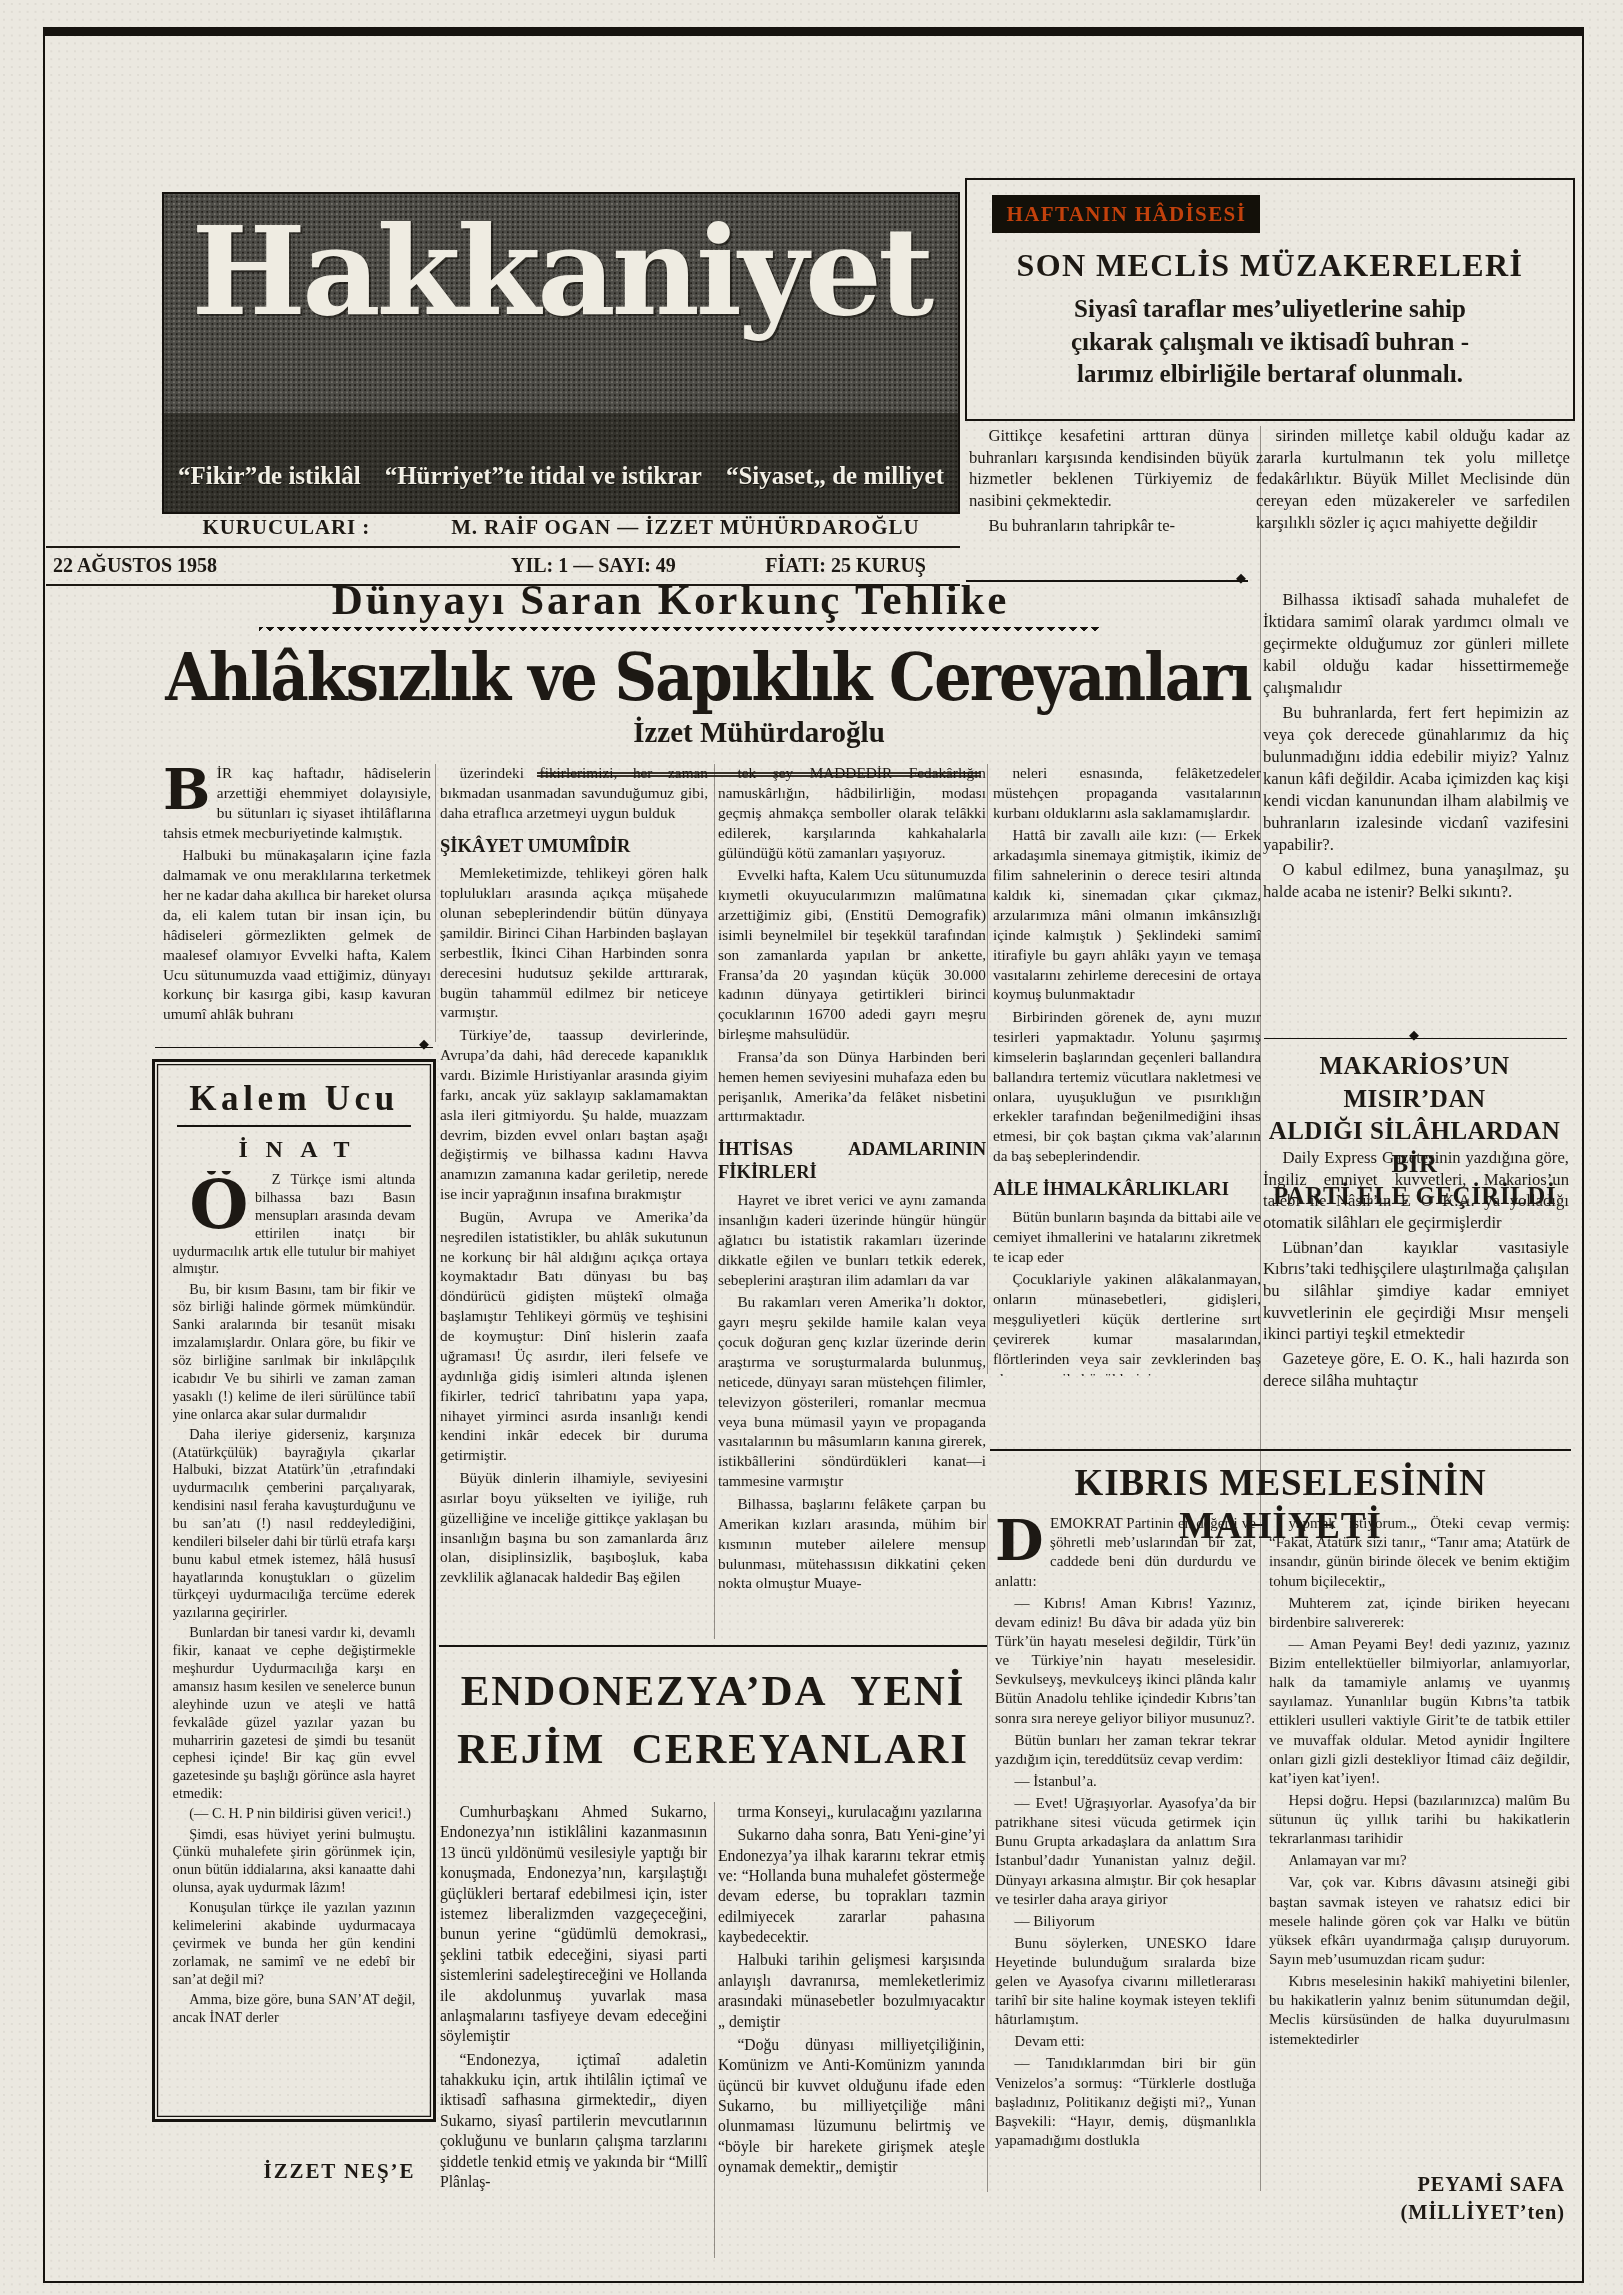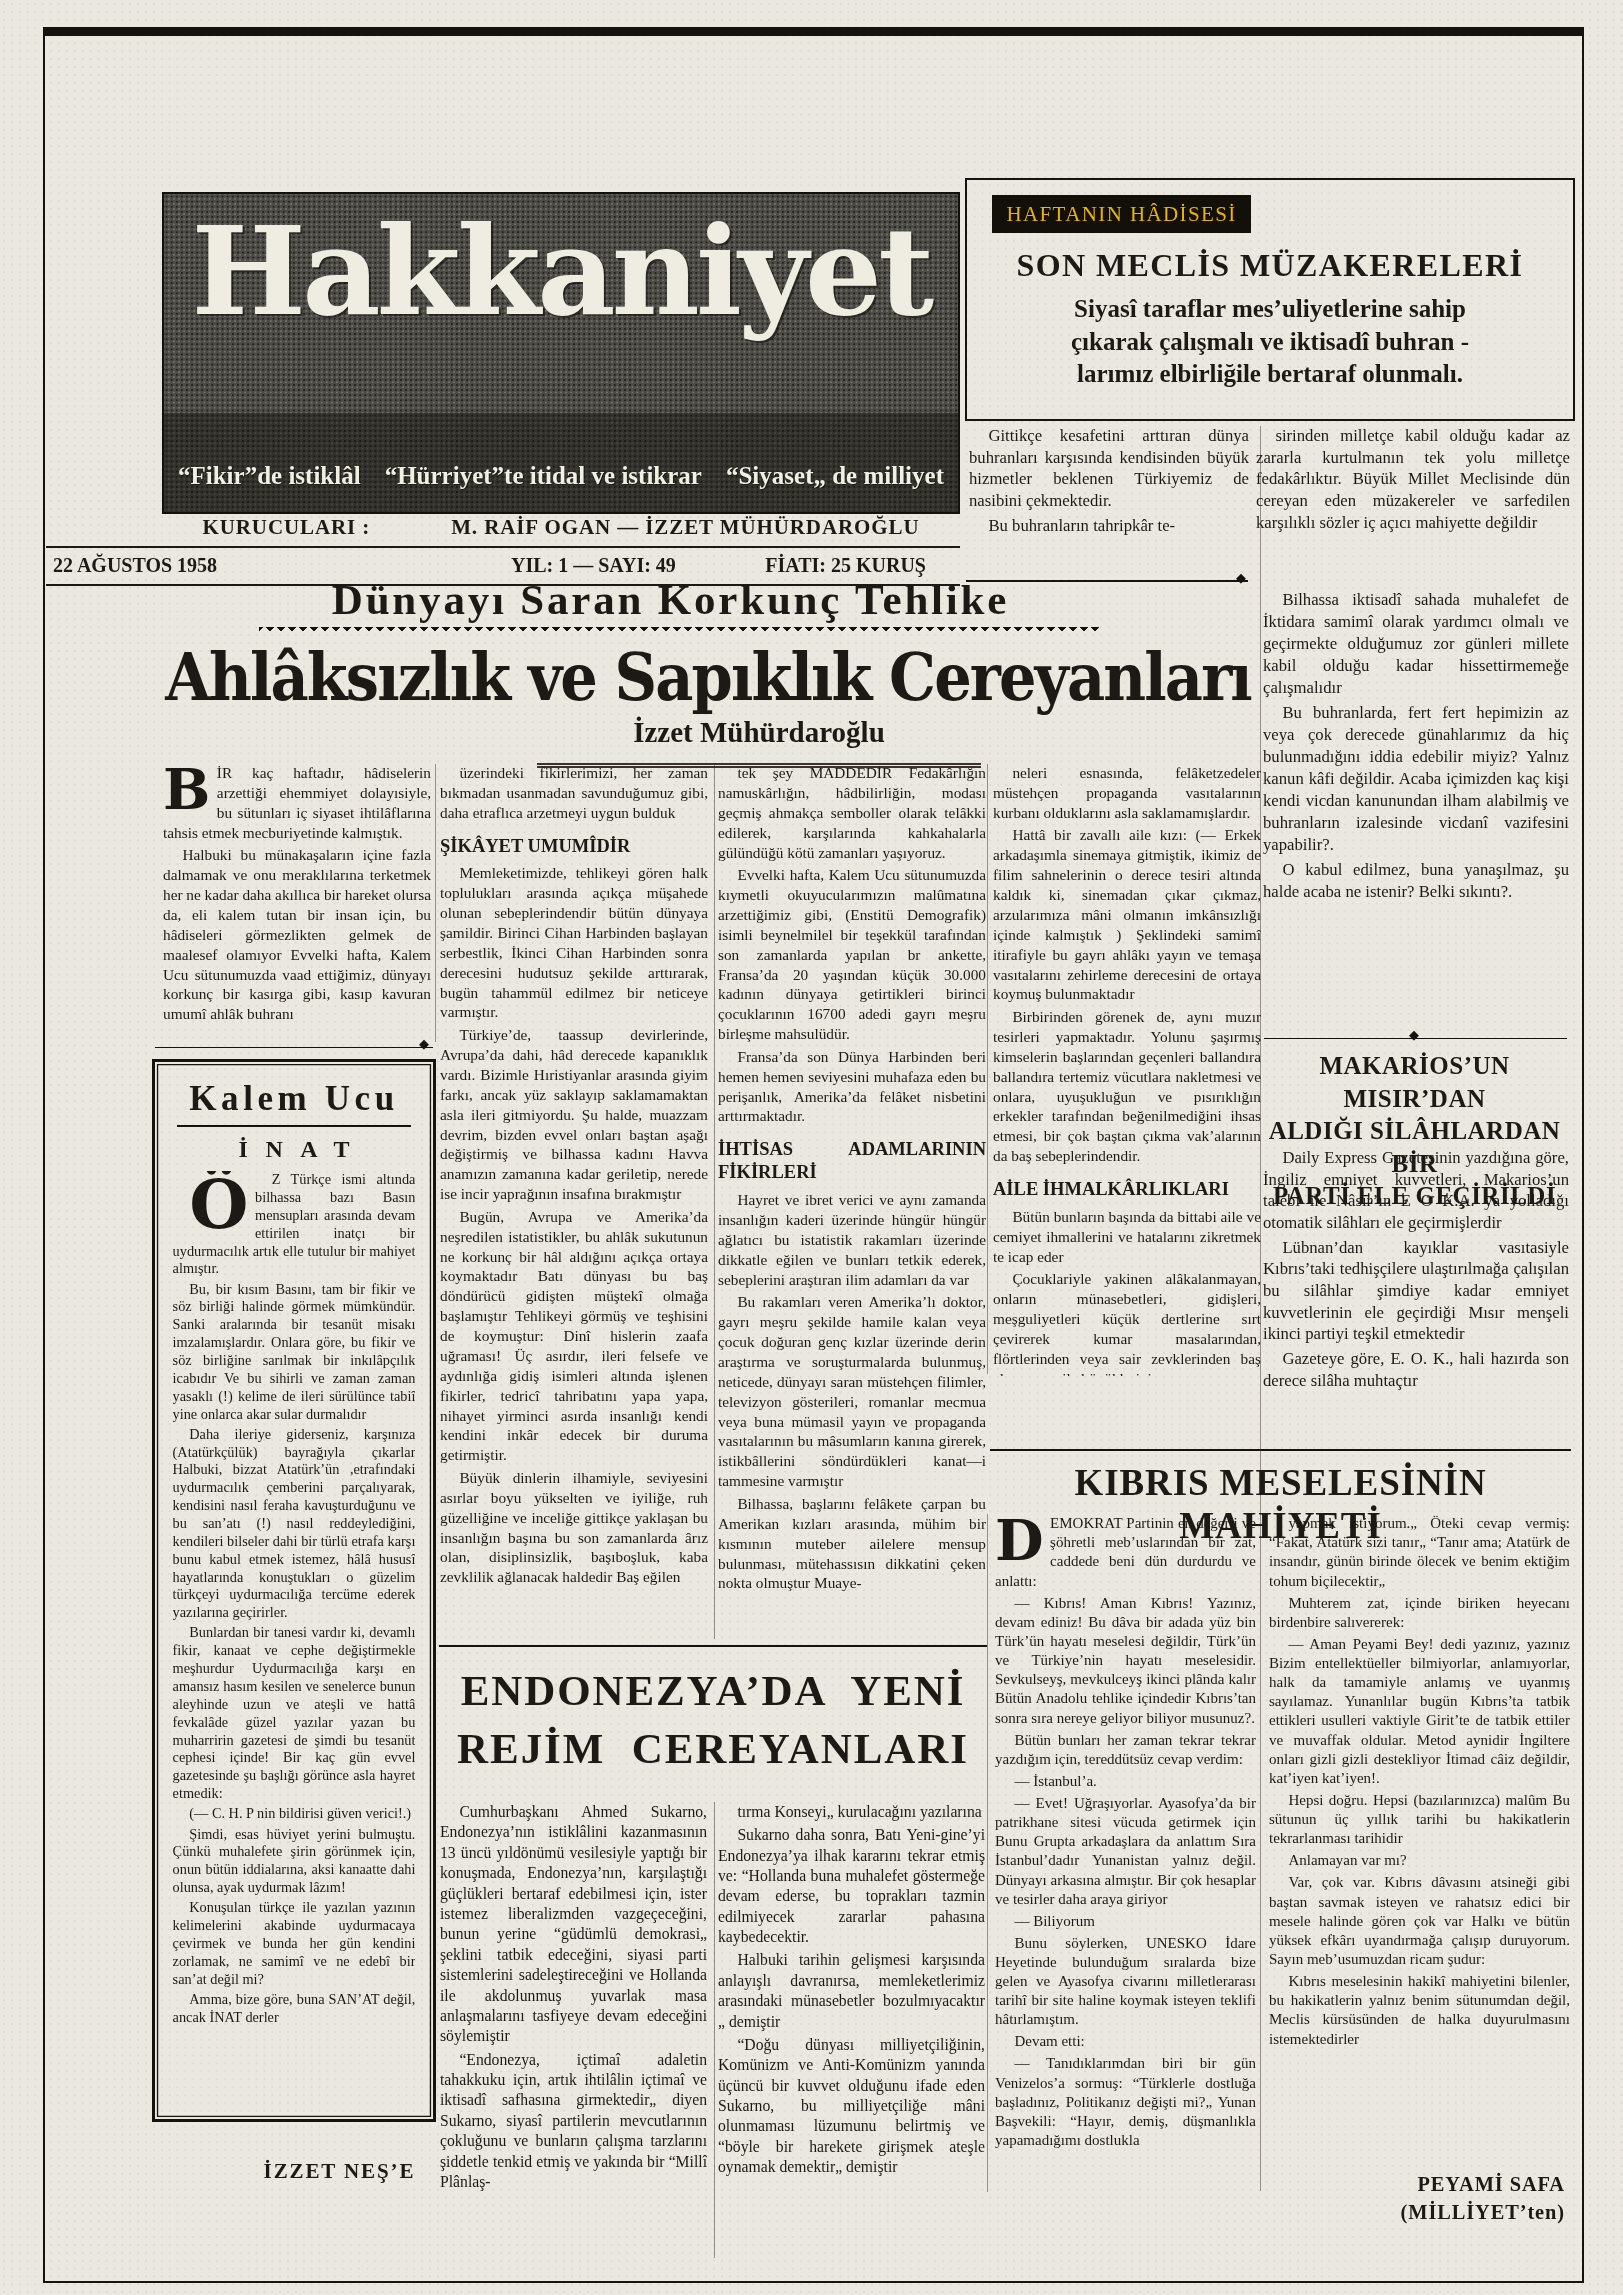--- a/index.html
+++ b/index.html
@@ -19,21 +19,21 @@
 
   .founders{position:absolute;left:162px;top:515px;width:798px;display:flex;justify-content:space-around;font-weight:bold;font-size:21px;letter-spacing:0.9px;}
   .rule-a{position:absolute;left:46px;top:546px;width:914px;height:2.3px;background:#1c1812;}
   .daterow{position:absolute;left:53px;top:554px;width:905px;display:flex;justify-content:space-between;font-weight:bold;font-size:20px;}
   .daterow .mid{position:absolute;left:458px;}
   .daterow .price{margin-right:32px;}
   .rule-b{position:absolute;left:46px;top:584px;width:914px;height:1.9px;background:#1c1812;}
 
   
   .wbox{position:absolute;left:965px;top:178px;width:610px;height:243px;border:2.8px solid #16130f;box-sizing:border-box;}
-  .wkick{display:inline-block;margin:15px 0 0 25.4px;background:#131009;color:#eab308;font-weight:normal;font-size:21px;padding:6.5px 14px;letter-spacing:1.4px;}
+  .wkick{display:inline-block;margin:15px 0 0 25.4px;background:#131009;color:#c2410c;font-weight:bold;font-size:21px;padding:6.5px 14px;letter-spacing:1.4px;}
   .wtitle{text-align:center;font-weight:bold;font-size:32px;margin-top:14px;letter-spacing:1.4px;}
   .wsub{margin-top:9.3px;text-align:center;}
   .wsub-line{font-weight:bold;font-size:25px;line-height:1.3;}
 
   .wcol{position:absolute;font-size:16.7px;line-height:1.3;text-align:justify;overflow:hidden;}
   .wcol-l{left:969px;top:425px;width:280px;height:155px;}
   .wcol-r{left:1256px;top:425px;width:314px;height:155px;}
 
   .rule-wl{position:absolute;left:966px;top:580px;width:282px;height:1.9px;background:#16130f;}
   .rcol{position:absolute;left:1263px;top:589px;width:306px;height:449px;font-size:16.7px;line-height:1.32;text-align:justify;overflow:hidden;}
@@ -42,21 +42,21 @@
   .mkt{position:absolute;left:1259px;top:1050px;width:311px;text-align:center;}
   .mk-line{font-weight:bold;font-size:25px;line-height:1.3;letter-spacing:0.5px;text-align:center;}
   .mkp{position:absolute;left:1263px;top:1147px;width:306px;height:298px;font-size:16.7px;line-height:1.3;text-align:justify;overflow:hidden;}
 
   
   .kicker{position:absolute;left:208px;top:575px;width:925px;text-align:center;font-weight:bold;font-size:43px;letter-spacing:2.8px;}
   .zigzag{position:absolute;left:259px;top:627px;width:842px;height:6px;
           background:linear-gradient(135deg,#16130f 25%,transparent 25%) 0 0,linear-gradient(225deg,#16130f 25%,transparent 25%) 0 0;
           background-size:11px 6px;background-repeat:repeat-x;}
   .headline{position:absolute;left:155px;top:639px;width:1106px;text-align:center;font-family:"DejaVu Serif",serif;font-weight:bold;font-size:59px;letter-spacing:-1.9px;transform:scaleY(1.1);transform-origin:top;}
-  .byline{position:absolute;left:537px;top:716px;width:444px;text-align:center;font-weight:bold;font-size:29px;border-bottom:5.6px double #39332a;padding-bottom:14px;}
+  .byline{position:absolute;left:537px;top:716px;width:444px;text-align:center;font-weight:bold;font-size:29px;border-bottom:5.6px double #39332a;padding-bottom:23px;}
 
   .col{position:absolute;width:268px;font-size:15.3px;line-height:1.3;text-align:justify;overflow:hidden;}
   .col1{left:163px;top:763px;height:281px;}
   .col2{left:440px;top:763px;height:878px;}
   .col3{left:718px;top:763px;height:878px;}
   .col4{left:993px;top:763px;height:613px;}
 
   .para{margin:0 0 2.8px;text-indent:19.4px;}
   .para.first{text-indent:0;}
   .subhead{font-weight:bold;font-size:18.5px;margin:12px 0 5.6px;line-height:1.25;text-indent:0;}

